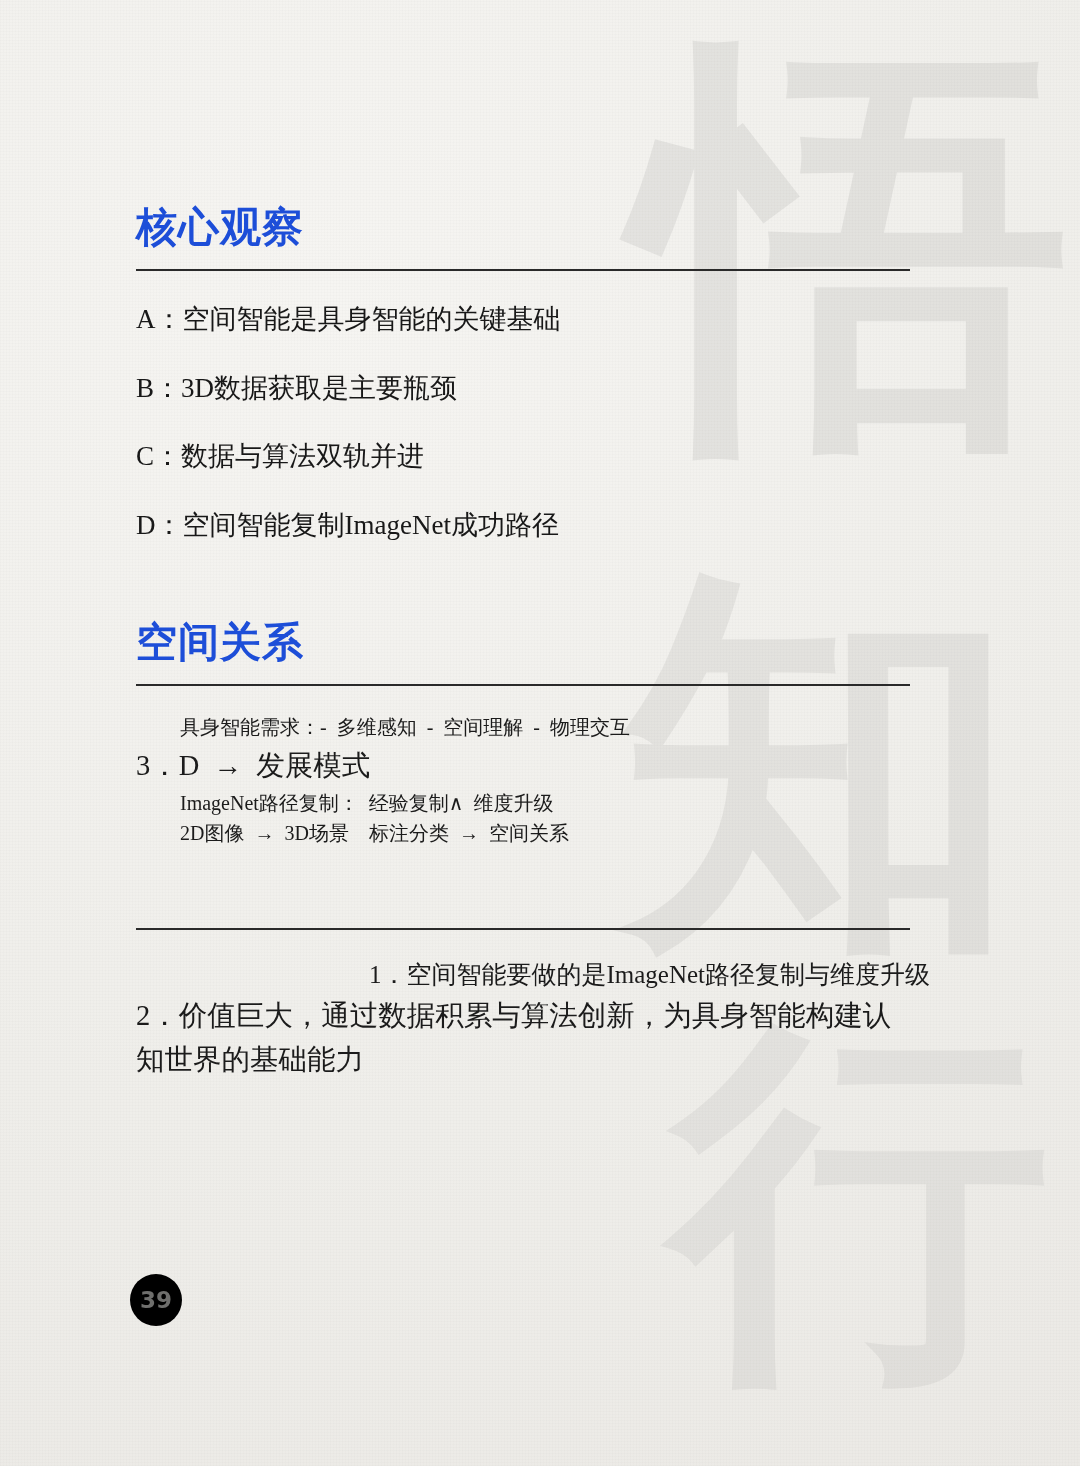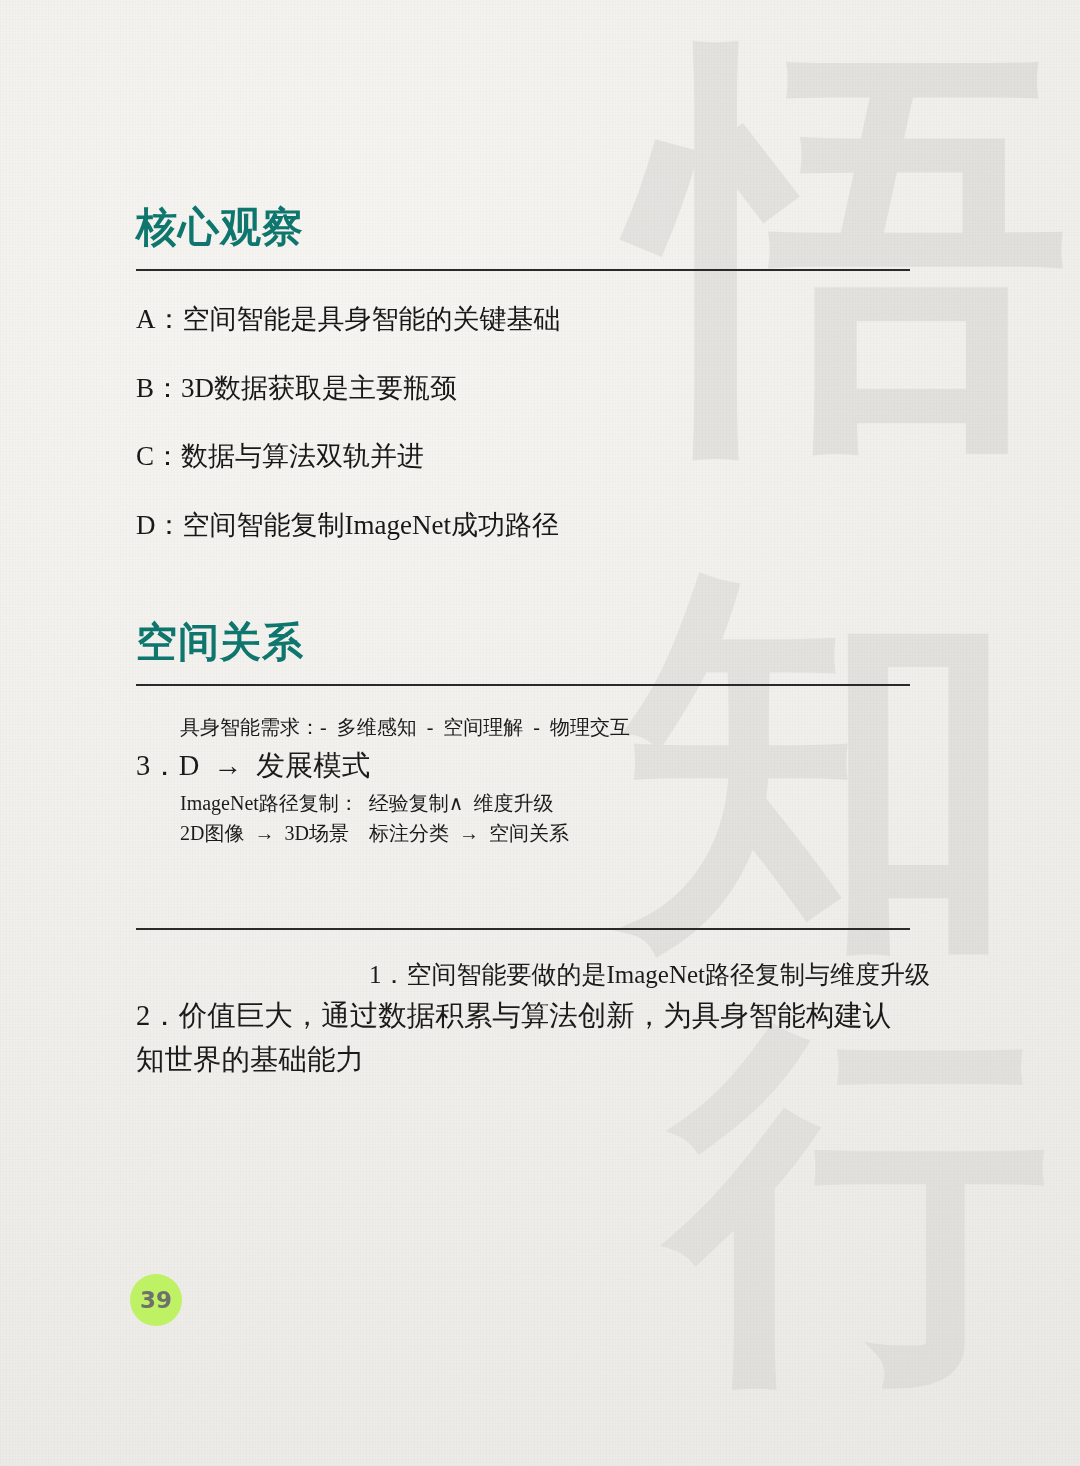--- a/index.html
+++ b/index.html
@@ -74,21 +74,21 @@
   }
 
   .section {
     position: relative;
   }
   .section-title {
     font-family: "DejaVu Sans", "Liberation Sans", sans-serif;
     font-weight: 700;
     font-size: 41px;
     letter-spacing: 1px;
-    color: #0f766e;
+    color: #1d4ed8;
     margin: 0 0 14px 0;
   }
   .rule {
     height: 2px;
     background: #2a2a2a;
     width: 774px;
     margin-bottom: 26px;
   }
 
   .body-line {
@@ -133,21 +133,21 @@
     line-height: 1.52;
   }
 
   .page-number {
     position: absolute;
     left: 130px;
     bottom: 140px;
     width: 52px;
     height: 52px;
     border-radius: 50%;
-    background: #bef264;
+    background: #000000;
     color: #6f6f6d;
     font-family: "DejaVu Sans", "Liberation Sans", sans-serif;
     font-size: 23px;
     font-weight: 700;
     display: flex;
     align-items: center;
     justify-content: center;
   }
 </style>
 </head>

